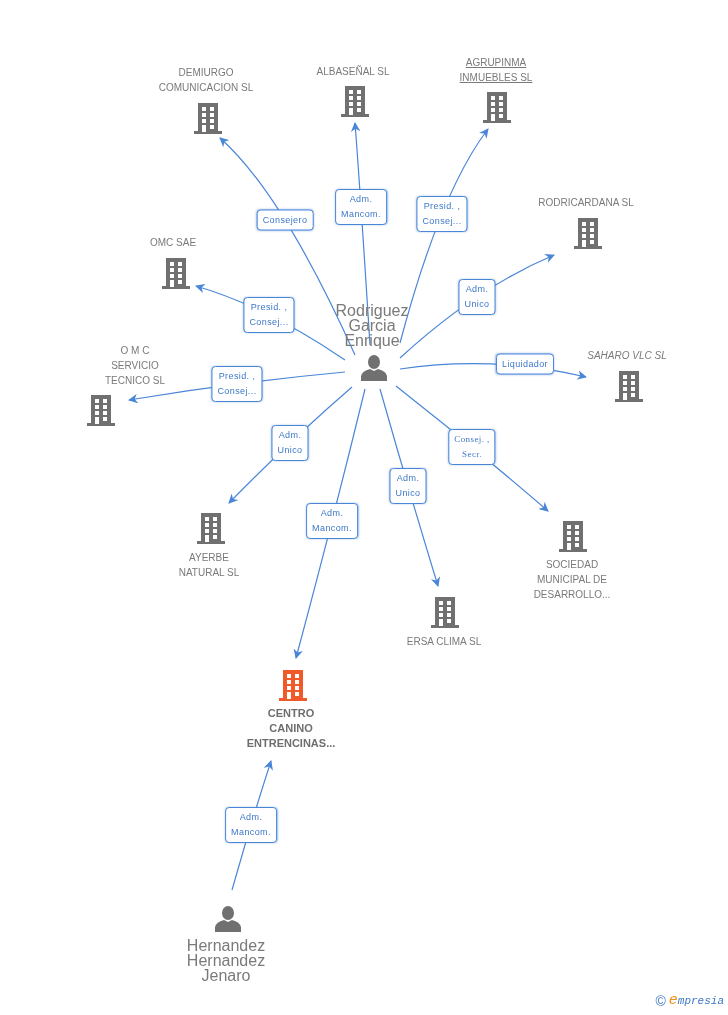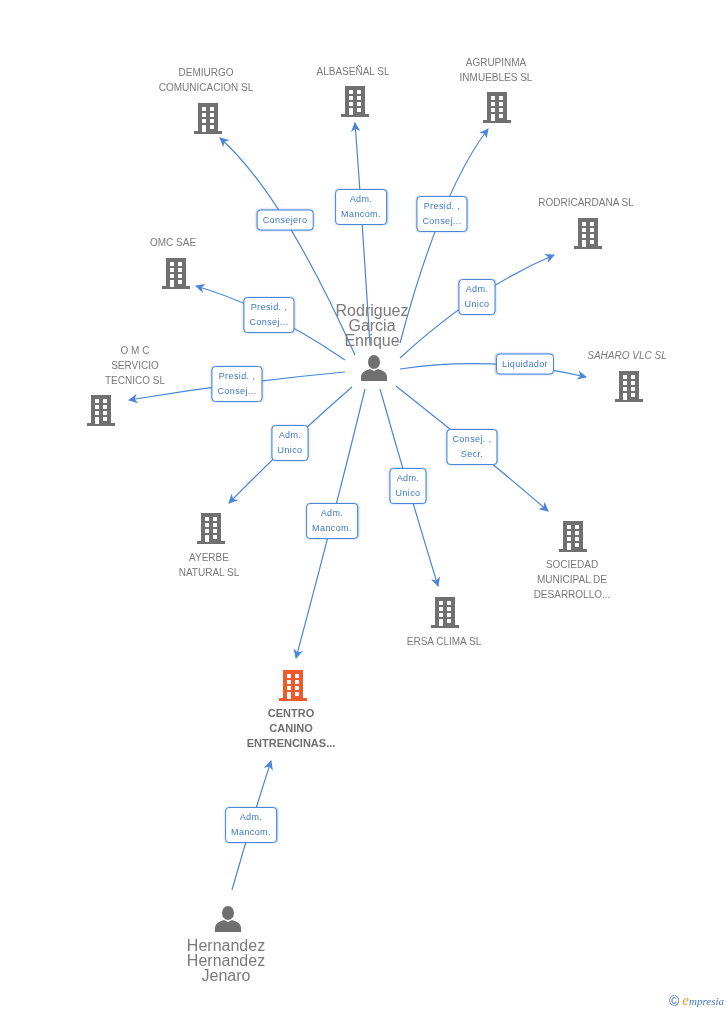--- a/index.html
+++ b/index.html
@@ -12,21 +12,21 @@
   .node-label.focus { font-weight: bold; color: #6e6e6e; font-size: 11px; }
   .person-label { font-size: 16px; line-height: 15px; color: #7a7a7a; }
   .icon { position: absolute; }
   .edge-label { position: absolute; background: #fff; border: 1px solid #4a86d8;
                 border-radius: 4px; box-shadow: 0 0 2px rgba(74,134,216,0.5);
                 color: #3e78c8; font-size: 9px; line-height: 15px; text-align: center;
                 padding: 2px 5px; transform: translate(-50%, -50%); white-space: nowrap;
                 letter-spacing: 0.4px; cursor: pointer; }
   .footer { position: absolute; right: 4px; bottom: 6px; display: flex; align-items: center; gap: 3px; }
   .footer .copy { font-size: 14px; color: #3e78c8; }
-  .footer .brand { font-family: Liberation Serif, serif; font-style: italic; font-size: 11px; color: #3e78c8; }
+  .footer .brand { font-family: Liberation Mono, monospace; font-style: italic; font-size: 11px; color: #3e78c8; }
   .footer .brand .e { color: #f0921e; font-size: 15px; }
 </style>
 </head>
 <body>
 
 <div id="graph">
   <svg id="edges" width="728" height="1015" style="position:absolute;left:0;top:0;">
     <defs>
       <marker id="arrow" viewBox="0 0 10 10" refX="9" refY="5" markerWidth="8" markerHeight="8" orient="auto-start-reverse">
         <path d="M0,0 L10,5 L0,10 L3,5 z" fill="#4a86d8"></path>
@@ -109,21 +109,21 @@
      <rect x="11" y="6" width="4" height="4" fill="#fff"></rect>
           <rect x="19" y="6" width="4" height="4" fill="#fff"></rect>
      <rect x="11" y="12" width="4" height="4" fill="#fff"></rect>
           <rect x="19" y="12" width="4" height="4" fill="#fff"></rect>
      <rect x="11" y="18" width="4" height="4" fill="#fff"></rect>
           <rect x="19" y="18" width="4" height="4" fill="#fff"></rect>
      <rect x="11" y="24" width="4" height="7" fill="#fff"></rect>
           <rect x="19" y="24" width="4" height="4" fill="#fff"></rect>
    </svg></div>
       <div class="node">
-        <div class="node-label" style="left: 496px; top: 55px;">
+        <div class="node-label" style="left: 496px; top: 55px; text-decoration: underline;">
           <div>AGRUPINMA</div>
           <div>INMUEBLES SL</div>
         </div>
       </div>
       <div class="icon" style="left: 571px; top: 216px;"><svg width="34" height="34" viewBox="0 0 34 34">
      <rect x="7" y="2" width="20" height="29" fill="#707070"></rect>
      <rect x="3" y="30" width="28" height="3" fill="#707070"></rect>
      <rect x="11" y="6" width="4" height="4" fill="#fff"></rect>
           <rect x="19" y="6" width="4" height="4" fill="#fff"></rect>
      <rect x="11" y="12" width="4" height="4" fill="#fff"></rect>
@@ -289,21 +289,21 @@
         <div>Presid. ,</div>
         <div>Consej...</div>
       </div>
       <div class="edge-label" style="left: 493px; top: 364px; margin-left: 32px;">
         <div>Liquidador</div>
       </div>
       <div class="edge-label" style="left: 290px; top: 443px;">
         <div>Adm.</div>
         <div>Unico</div>
       </div>
-      <div class="edge-label" style="left: 472px; top: 447px;">
+      <div class="edge-label" style="left: 472px; top: 447px; font-family: Liberation Serif, serif;">
         <div>Consej. ,</div>
         <div>Secr.</div>
       </div>
       <div class="edge-label" style="left: 408px; top: 486px;">
         <div>Adm.</div>
         <div>Unico</div>
       </div>
       <div class="edge-label" style="left: 332px; top: 521px;">
         <div>Adm.</div>
         <div>Mancom.</div>

